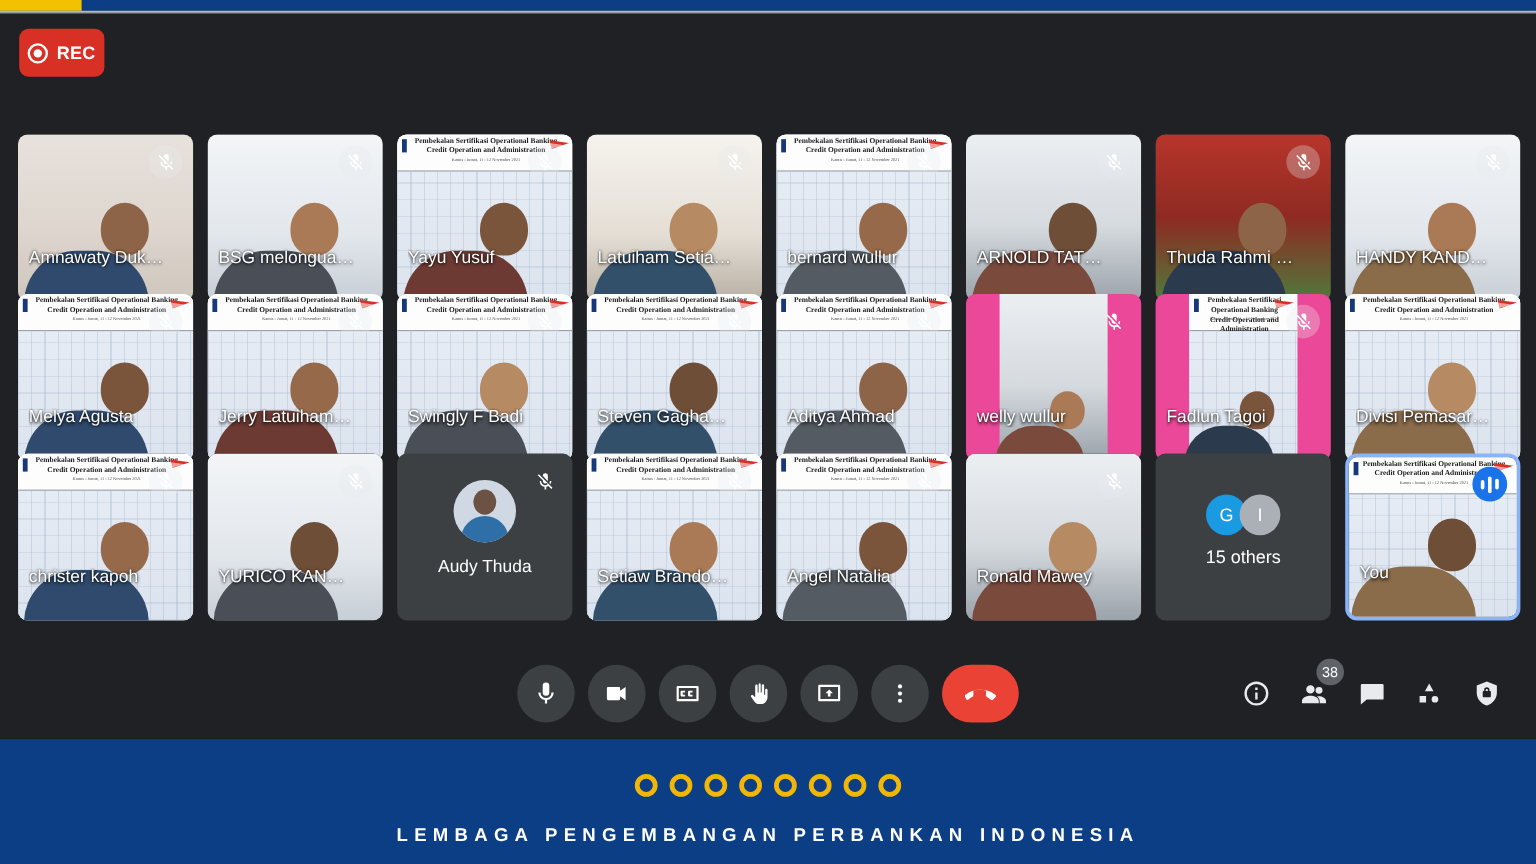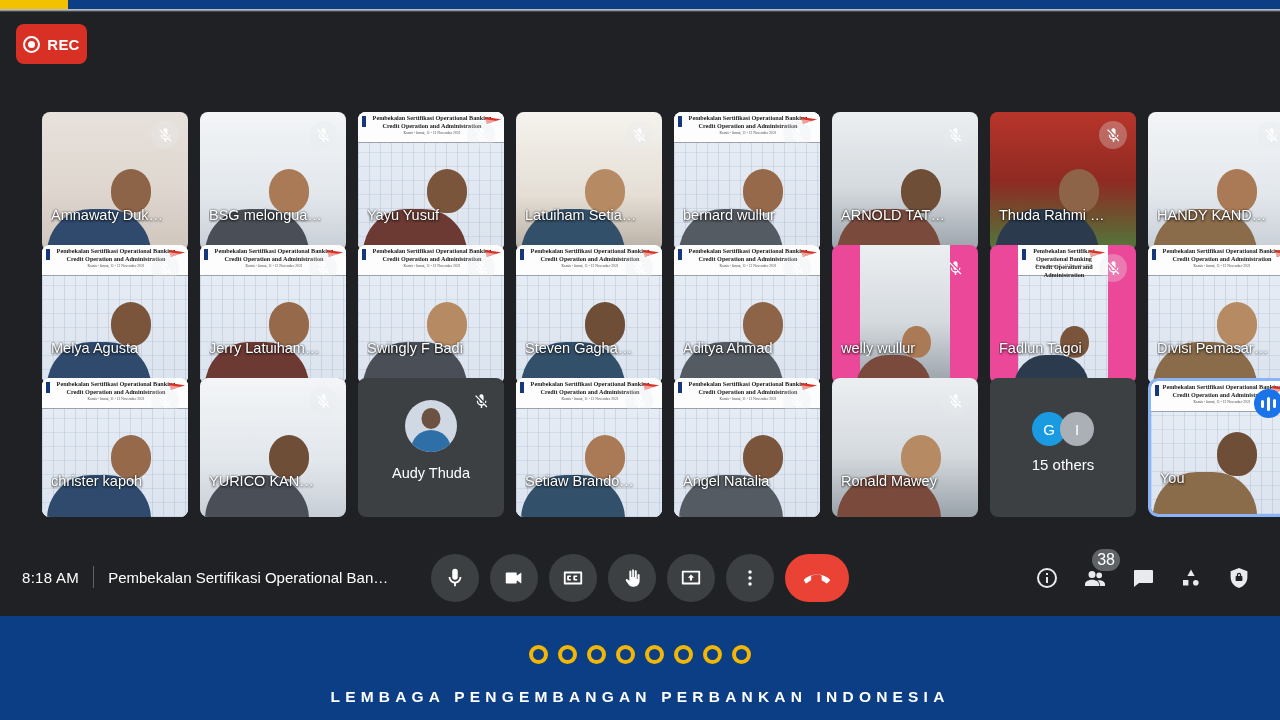--- a/index.html
+++ b/index.html
@@ -32,21 +32,21 @@
   .grid {
     position: absolute; left: 15px; top: 112px;
     width: 1252px;
     display: grid;
     grid-template-columns: repeat(8, 146px);
     grid-template-rows: repeat(3, 125px);
     column-gap: 12px; row-gap: 8px;
   }
   .tile {
     position: relative; width: 146px; height: 139px;
-    border-radius: 8px; overflow: hidden; background: #3c4043; margin-left: 27px;
+    border-radius: 8px; overflow: hidden; background: #3c4043;
   }
   .tile.speaking { border: 3px solid #8ab4f8; border-radius: 10px; }
   .tile .media { position: absolute; inset: 0; overflow: hidden; }
   .tile.speaking .media { inset: 0; border-radius: 7px; }
 
   
   .vid { position: absolute; inset: 0; }
   .vid.portrait { left: 28px; right: 28px; top: 0; bottom: 0; }
   .tile.letterbox { background: #ec4899; }
 
@@ -136,21 +136,21 @@
   .cbtn svg { width: 22px; height: 22px; fill: #fff; }
   .cbtn.hangup { width: 64px; height: 48px; border-radius: 24px; background: #ea4335; }
   .cbtn.hangup svg { width: 26px; height: 26px; }
 
   .right-ctrls { position: absolute; right: 24px; top: 50%; transform: translateY(-50%);
                  display: flex; align-items: center; gap: 14px; }
   .rbtn { position: relative; width: 34px; height: 34px; border-radius: 50%;
           display: flex; align-items: center; justify-content: center; }
   .rbtn svg { width: 24px; height: 24px; fill: #e8eaed; }
   .badge { position: absolute; top: -12px; right: -8px; min-width: 22px; height: 22px; padding: 0 5px;
-           border-radius: 11px; background: #5f6368; color: #fff; font-size: 16px; font-weight: 500;
+           border-radius: 11px; background: #5f6368; color: #fff; font-size: 12px; font-weight: 500;
            display: flex; align-items: center; justify-content: center; }
 
   
   .banner { position: absolute; left: 0; top: 616px; width: 1280px; height: 104px; background: #0b3e85; }
   .rings { position: absolute; left: 0; right: 0; top: 29px; display: flex; justify-content: center; gap: 10px; }
   .ring { width: 19px; height: 19px; border-radius: 50%; border: 4px solid #f2b705; box-sizing: border-box; }
   .banner-text { position: absolute; left: 0; right: 0; top: 72px; text-align: center;
                  color: #fff; font-size: 15.5px; font-weight: bold; letter-spacing: 5.2px; }
 </style>
 </head>
@@ -689,25 +689,20 @@
         <div class="name">You</div>
         <div class="speak-ind">
           <i class="b1"></i>
           <i class="b2"></i>
           <i class="b3"></i>
         </div>
       </div>
     </div>
 
   <div class="bottombar">
-    <div class="meta">
-      <span class="clock">8:18 AM</span>
-      <span class="divider"></span>
-      <span class="title">Pembekalan Sertifikasi Operational Ban…</span>
-    </div>
 
     <div class="center-ctrls">
       <div class="cbtn">
         <svg viewBox="0 0 24 24">
             <path d="M12 14a3 3 0 0 0 3-3V5a3 3 0 0 0-6 0v6a3 3 0 0 0 3 3zm5-3a5 5 0 0 1-10 0H5a7 7 0 0 0 6 6.92V21h2v-3.08A7 7 0 0 0 19 11z"></path>
           </svg>
       </div>
       <div class="cbtn">
         <svg viewBox="0 0 24 24">
             <path d="M15 9.5V7a1 1 0 0 0-1-1H4a1 1 0 0 0-1 1v10a1 1 0 0 0 1 1h10a1 1 0 0 0 1-1v-2.5l5 3.5V6z"></path>

